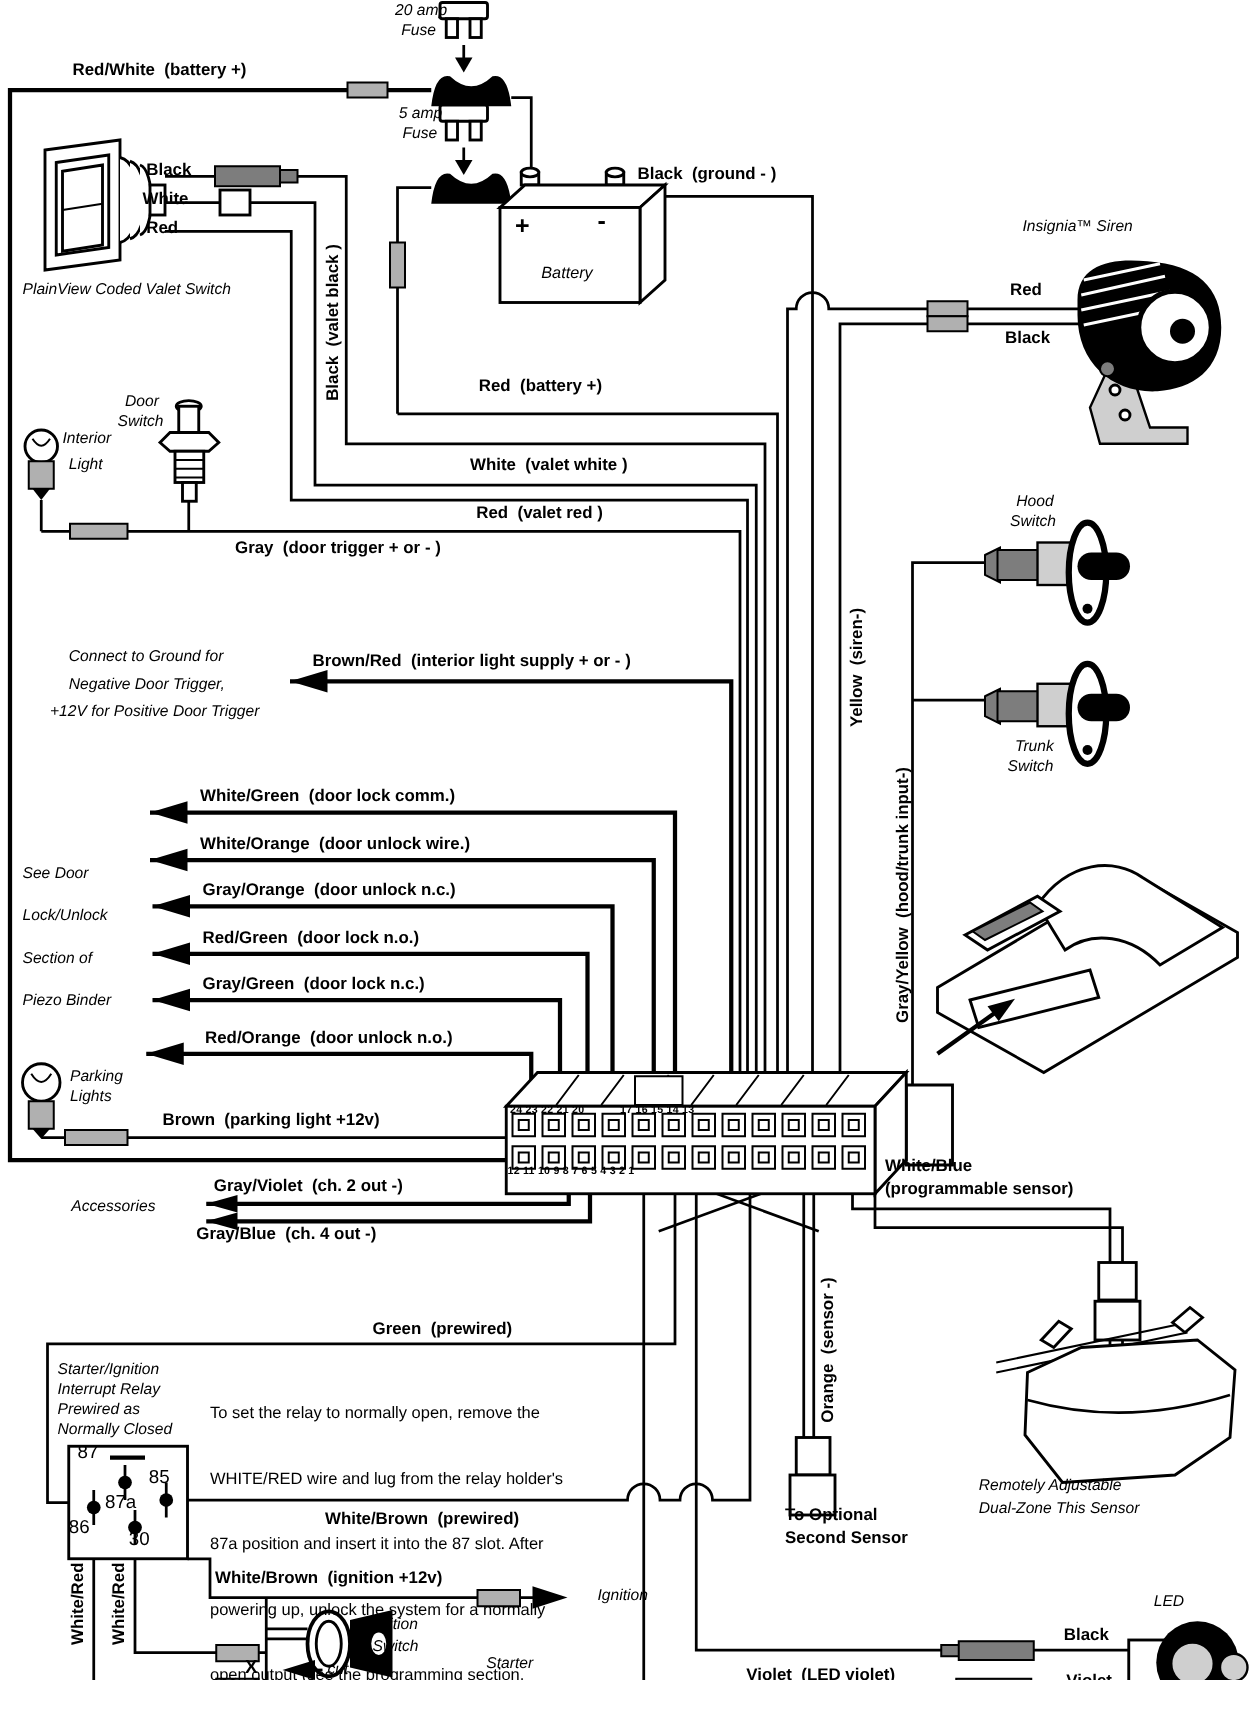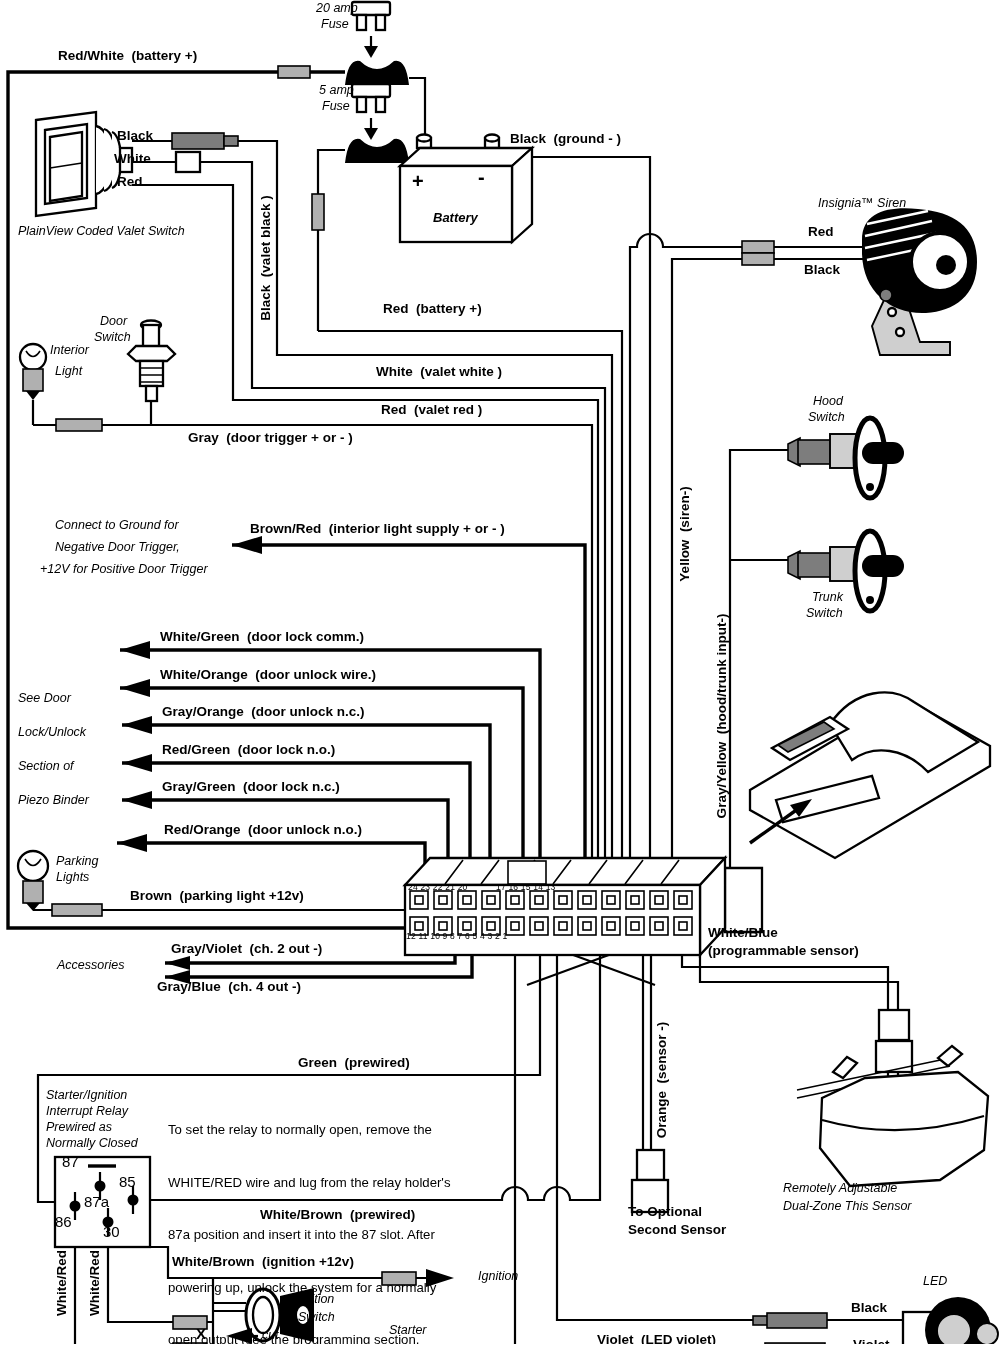--- a/index.html
+++ b/index.html
@@ -12,26 +12,26 @@
   .comp  { fill:#fff; stroke:#000; stroke-width:2.3px; }
   .fillb { fill:#000; stroke:none; }
   .gray  { fill:#b0b0b0; stroke:#000; stroke-width:1.6px; }
   .dgray { fill:#7d7d7d; stroke:#000; stroke-width:1.6px; }
   .lgray { fill:#cfcfcf; stroke:#000; stroke-width:1.9px; }
   .estk  { fill:#fff; stroke:#000; stroke-width:5px; }
   .wstripe { stroke:#fff; stroke-width:2.4px; fill:none; }
   .lbl { position:absolute; white-space:pre; line-height:1.12; }
   .b  { font-weight:bold; font-size:13.5px; }
   .i  { font-style:italic; font-size:12.5px; }
-  .bi { font-weight:bold; font-style:italic; font-size:13px; }
+  .bi { font-weight:normal; font-style:italic; font-size:13px; }
   .v  { transform:translate(-50%,-50%) rotate(-90deg); transform-origin:center; }
   .big { font-weight:bold; font-size:20px; }
   .note { font-size:13.2px; line-height:17.5px; white-space:pre; }
   .rnum { font-size:15px; }
-  .pnum { font-weight:normal; font-size:8.5px; letter-spacing:0.2px; }
+  .pnum { font-weight:bold; font-size:8.5px; letter-spacing:0.2px; }
   .xm { font-weight:bold; font-size:15px; }
   #pin rect { fill:#fff; stroke:#000; stroke-width:1.6px; }
 </style>
 </head>
 <body>
 
 <div class="stage">
 
 <svg class="wires" width="1000" height="1369" viewBox="0 0 1000 1369">
   <defs>
@@ -290,21 +290,21 @@
 <span class="lbl b" style="left:114px;top:151px">White</span>
 <span class="lbl b" style="left:117px;top:174px">Red</span>
 <span class="lbl i" style="left:18px;top:224px">PlainView Coded Valet Switch</span>
 <span class="lbl b v" style="left:266px;top:258px">Black  (valet black )</span>
 
 <span class="lbl big" style="left:412px;top:170px">+</span>
 <span class="lbl big" style="left:478px;top:166px">-</span>
 <span class="lbl bi" style="left:433px;top:211px">Battery</span>
 <span class="lbl b" style="left:383px;top:301px">Red  (battery +)</span>
 
-<span class="lbl i" style="left:818px;top:196px">Insignia™ Siren</span>
+<span class="lbl i" style="left:818px;top:174px">Insignia™ Siren</span>
 <span class="lbl b" style="left:808px;top:224px">Red</span>
 <span class="lbl b" style="left:804px;top:262px">Black</span>
 <span class="lbl b v" style="left:685px;top:534px">Yellow  (siren-)</span>
 
 <span class="lbl b" style="left:376px;top:364px">White  (valet white )</span>
 <span class="lbl b" style="left:381px;top:402px">Red  (valet red )</span>
 <span class="lbl b" style="left:188px;top:430px">Gray  (door trigger + or - )</span>
 
 <span class="lbl i" style="left:100px;top:314px">Door</span>
 <span class="lbl i" style="left:94px;top:330px">Switch</span>

